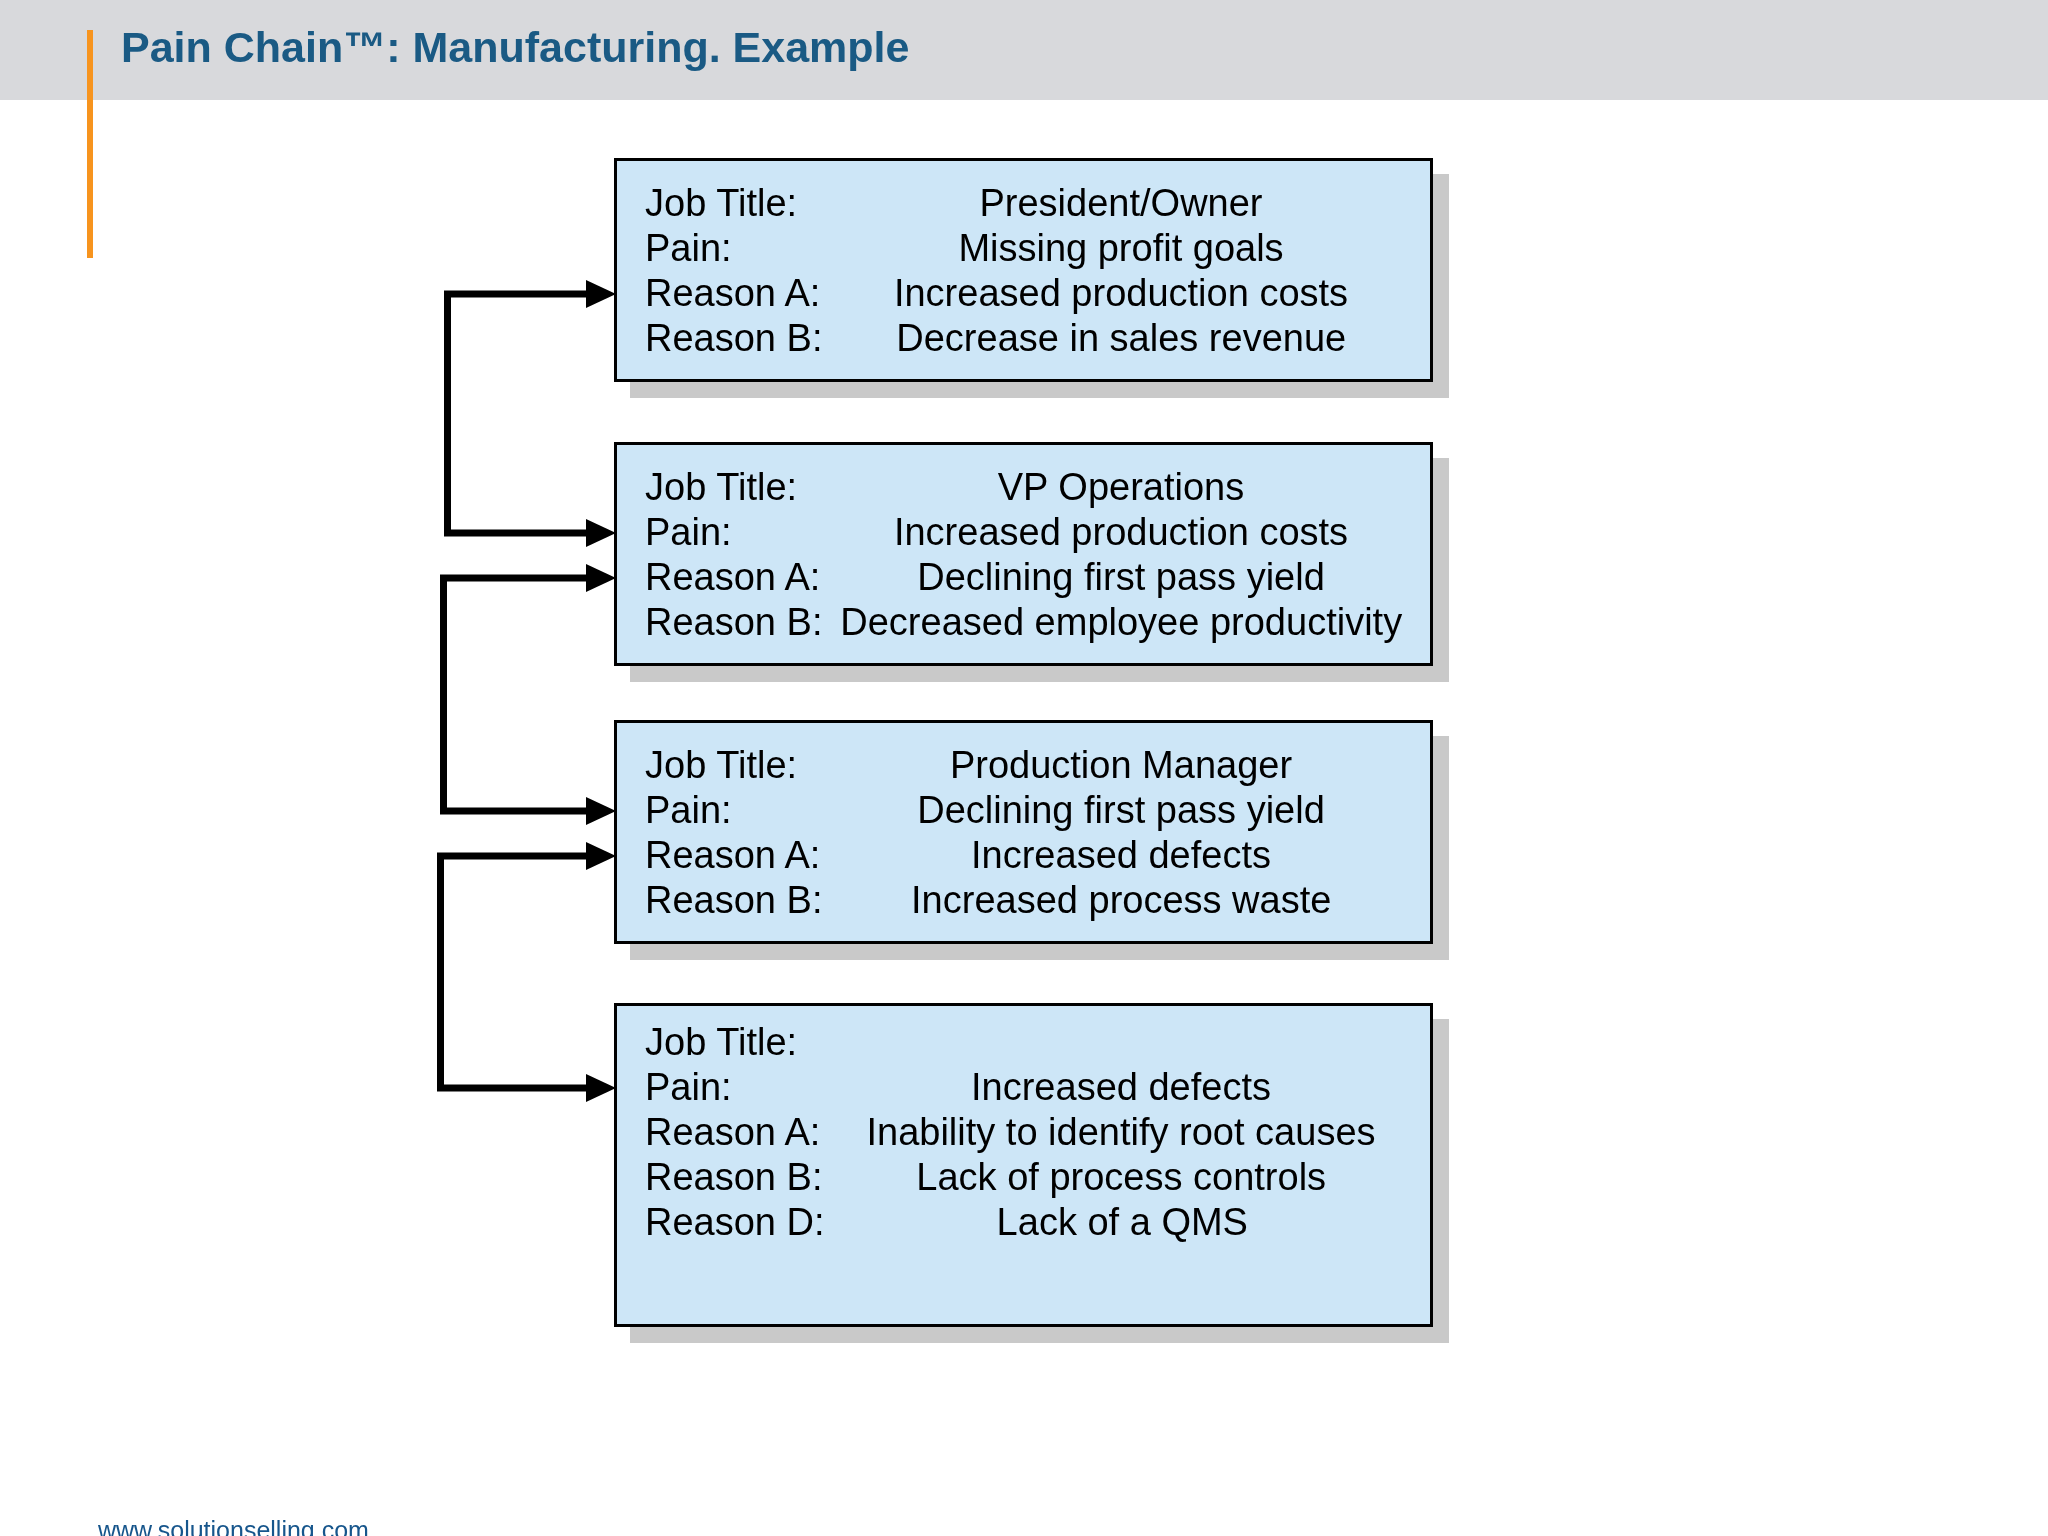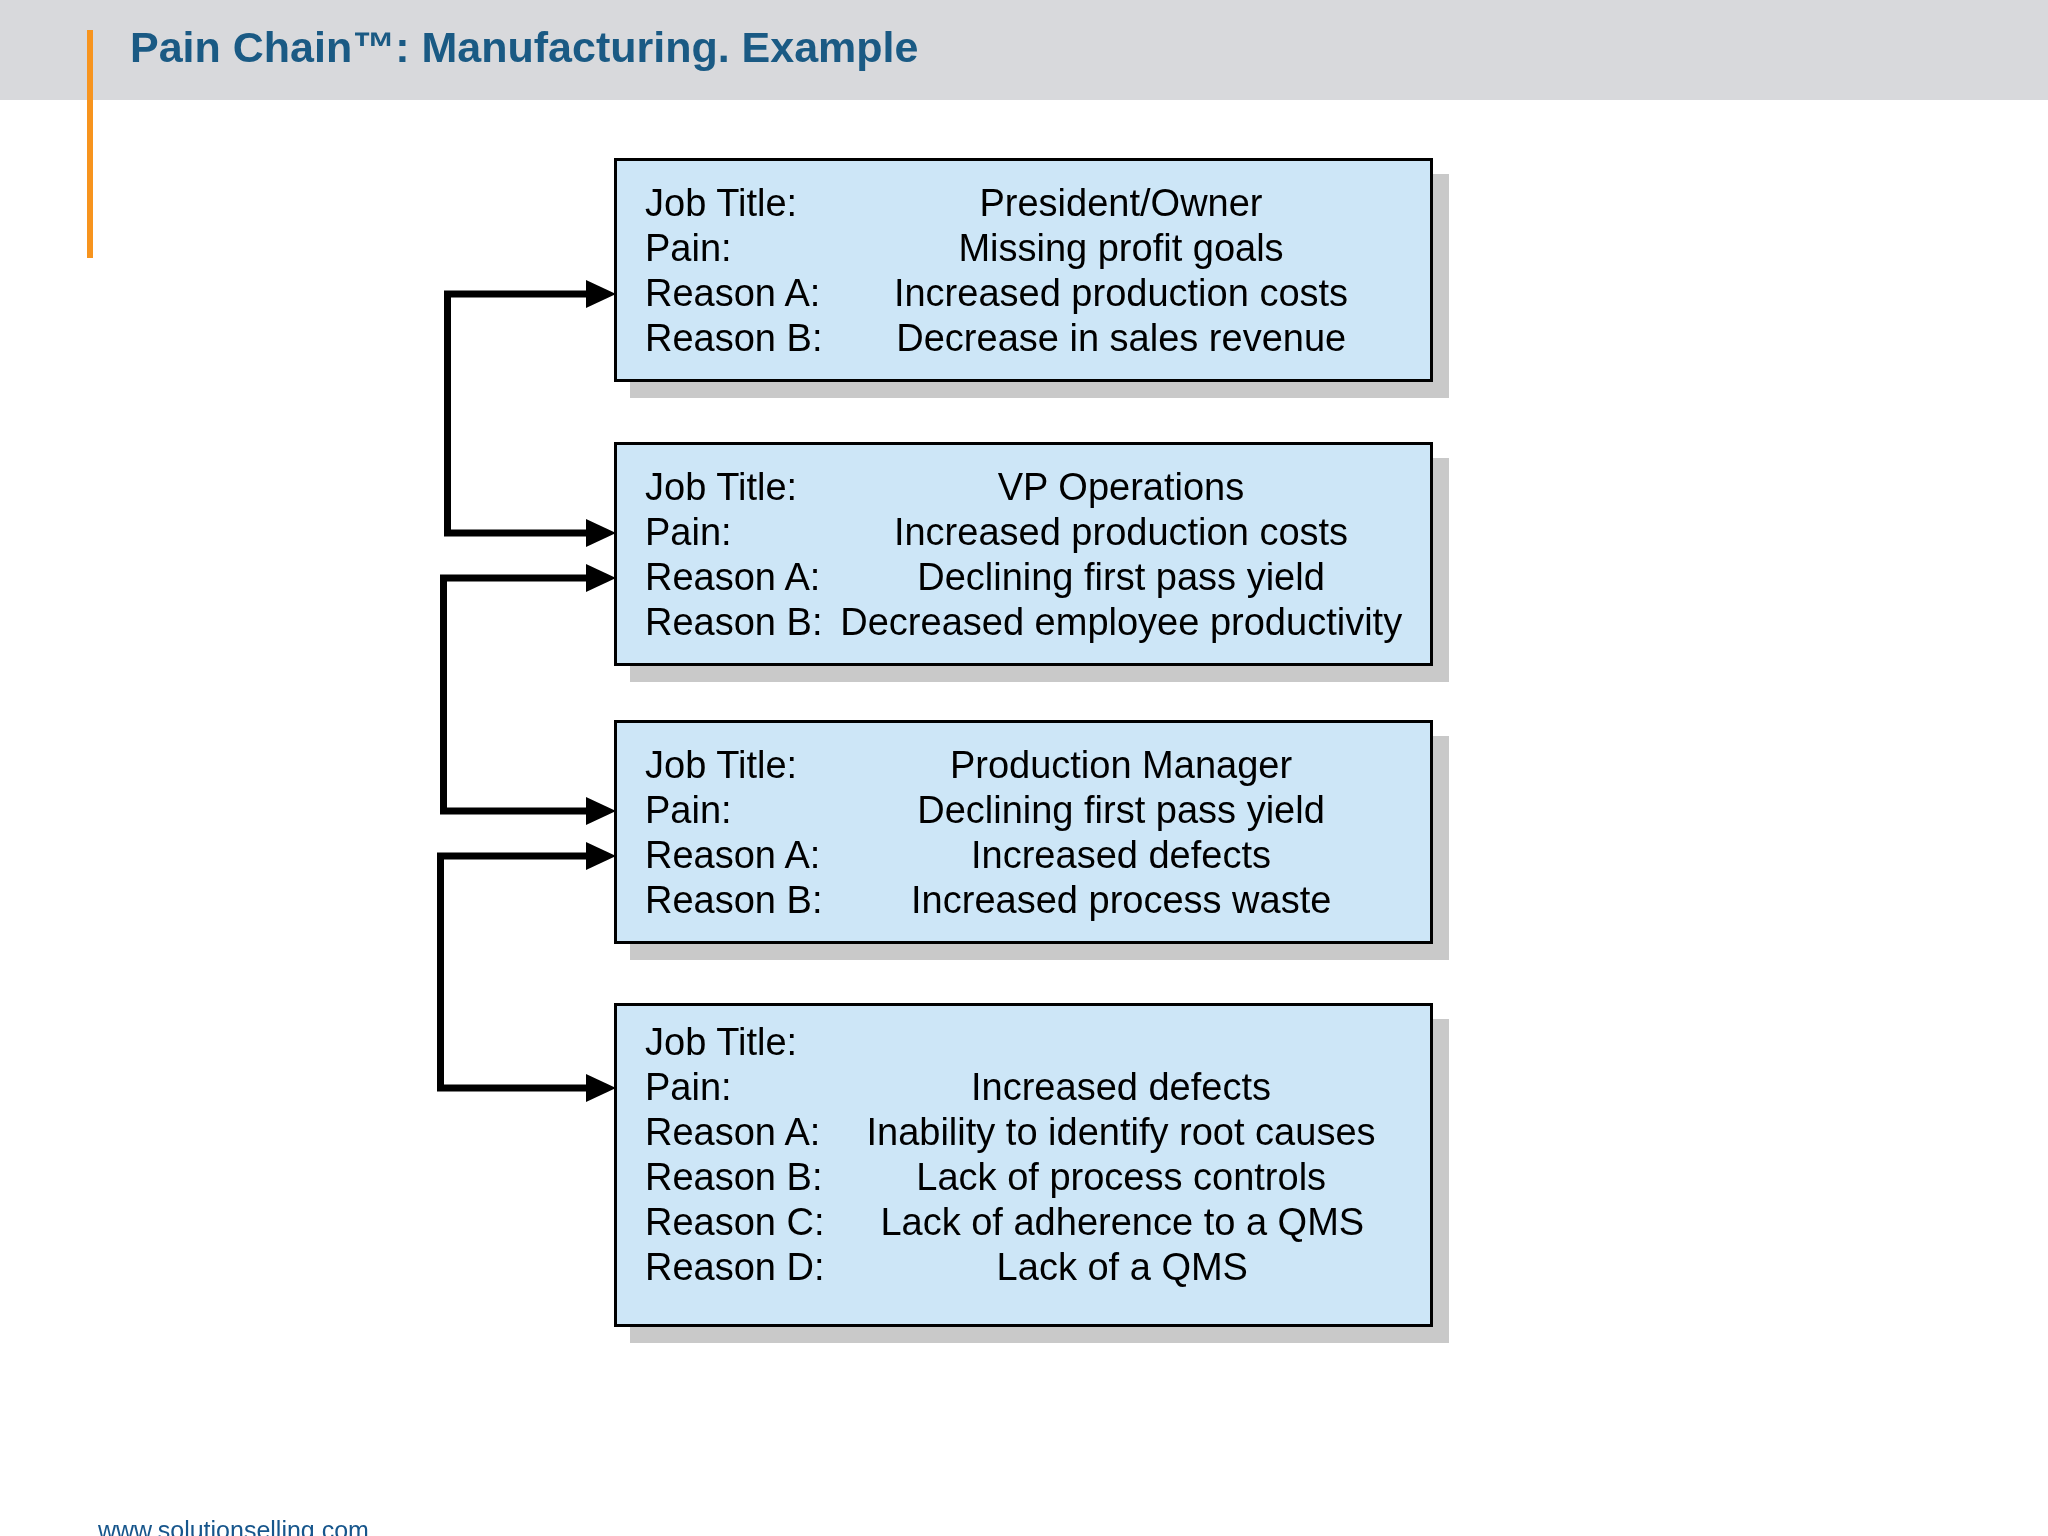--- a/index.html
+++ b/index.html
@@ -24,21 +24,21 @@
   }
   #accent-line {
     position: absolute;
     left: 87px; top: 30px;
     width: 6px; height: 228px;
     background: #f7941e;
     z-index: 3;
   }
   #page-title {
     position: absolute;
-    left: 130px; top: 23px;
+    left: 121px; top: 23px;
     font-size: 43px;
     font-weight: bold;
     color: #1a5a84;
     letter-spacing: 0px;
     white-space: nowrap;
     z-index: 2;
   }
   
   .pain-box {
     position: absolute;
@@ -206,24 +206,20 @@
     </div>
     <div class="box-row">
       <span class="row-label">Reason A:</span>
       <span class="row-value">Inability to identify root causes</span>
     </div>
     <div class="box-row">
       <span class="row-label">Reason B:</span>
       <span class="row-value">Lack of process controls</span>
     </div>
     <div class="box-row">
-      <span class="row-label">Reason C:</span>
-      <span class="row-value">Lack of adherence to a QMS</span>
-    </div>
-    <div class="box-row">
       <span class="row-label">Reason D:</span>
       <span class="row-value">Lack of a QMS</span>
     </div>
   </div>
 
   <a id="footer-link">www.solutionselling.com</a>
 
 </div>
 
 </body></html>

